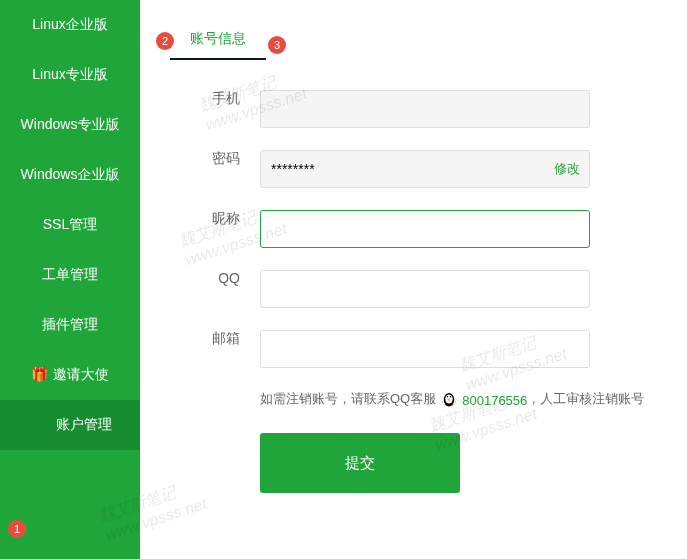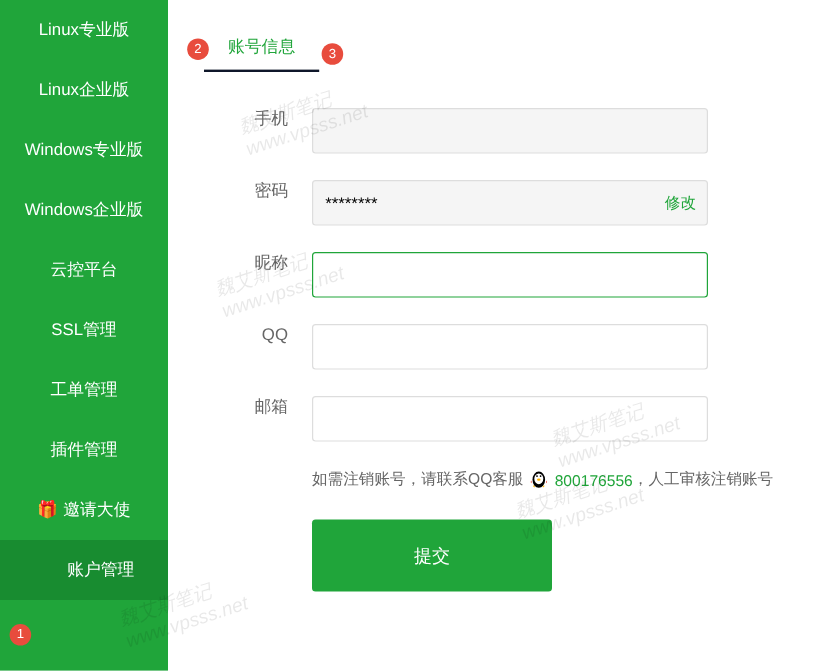--- a/index.html
+++ b/index.html
@@ -35,25 +35,24 @@
     .qq-number { color: #20a53a; }
     
     .submit-btn { margin-left: 90px; width: 200px; height: 60px; background: #20a53a; color: #fff; border: none; border-radius: 3px; font-size: 15px; cursor: pointer; }
     
     .watermark { position: absolute; color: rgba(0,0,0,0.09); font-size: 16px; transform: rotate(-18deg); pointer-events: none; z-index: 5; font-style: italic; }
   </style>
 </head>
 <body>
 
 <div class="sidebar">
+  <div class="sidebar-item">Linux企业版</div>
   <div class="sidebar-item">Linux专业版</div>
-  <div class="sidebar-item">Linux企业版</div>
   <div class="sidebar-item">Windows专业版</div>
   <div class="sidebar-item">Windows企业版</div>
-  <div class="sidebar-item">云控平台</div>
   <div class="sidebar-item">SSL管理</div>
   <div class="sidebar-item">工单管理</div>
   <div class="sidebar-item">插件管理</div>
   <div class="sidebar-item">
     <span class="gift-icon">🎁</span><span>邀请大使</span>
   </div>
   <div class="sidebar-item active">账户管理</div>
 </div>
 
 <span class="badge badge-1">1</span>

